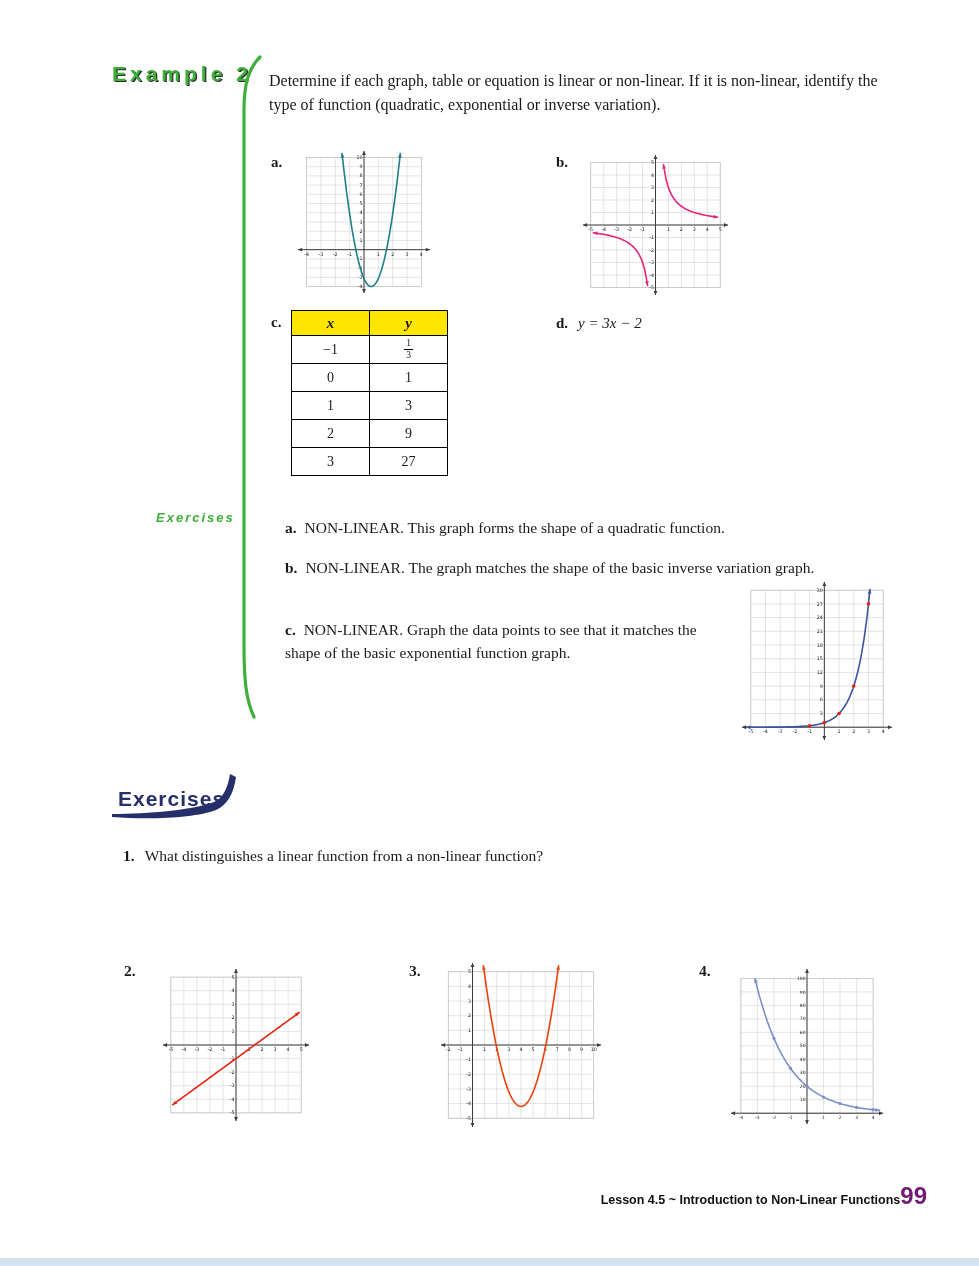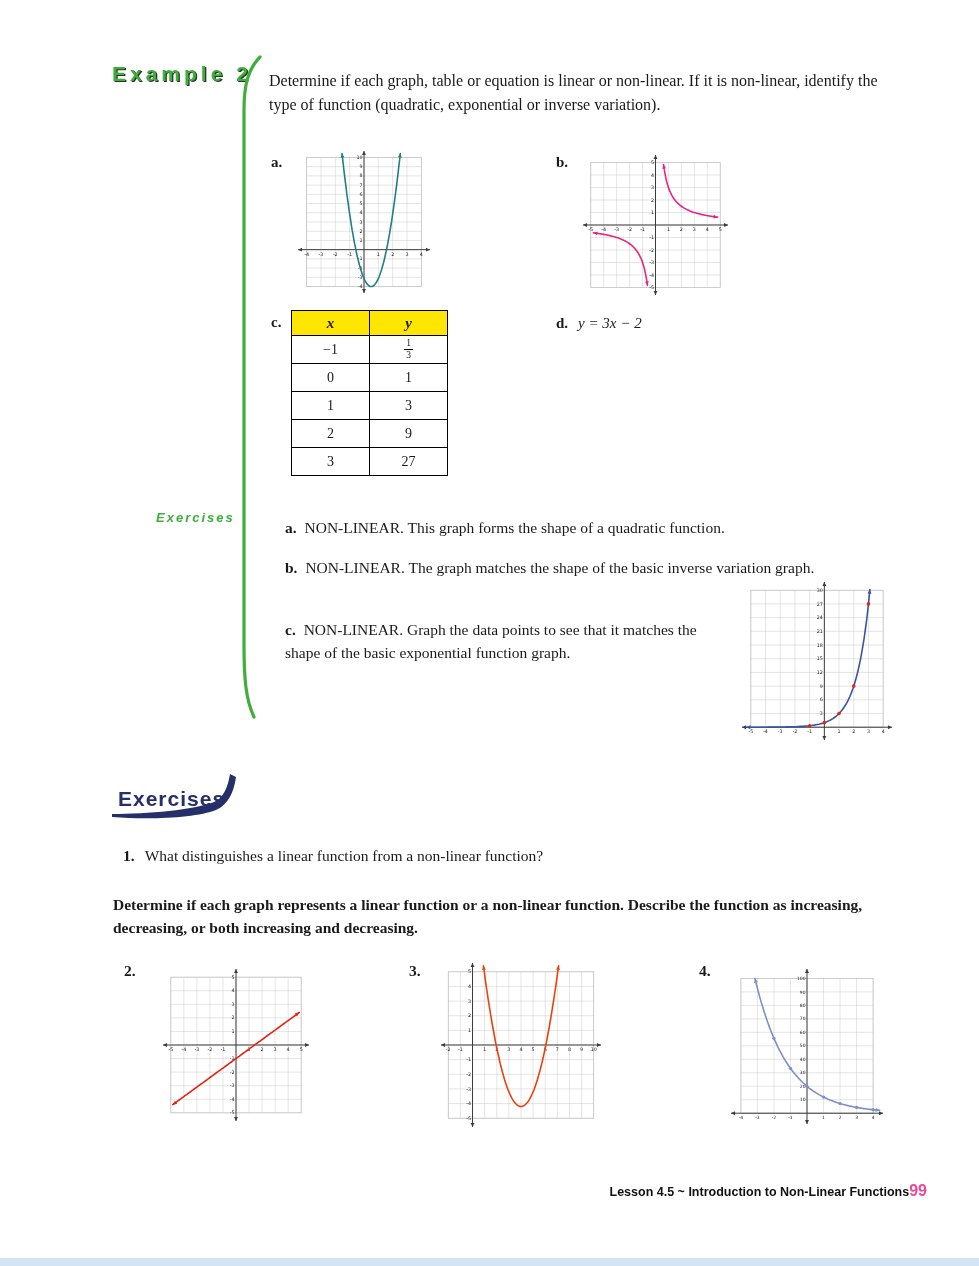--- a/index.html
+++ b/index.html
@@ -41,21 +41,21 @@
     border:1.2px solid #000;width:75px;height:25px;font-size:14px;text-align:center;
   }
   .frac{display:inline-flex;flex-direction:column;align-items:center;font-size:9.5px;line-height:1.2;vertical-align:middle;}
   .frac .num{border-bottom:1px solid #000;padding:0 2px;}
   
   .chart{position:absolute;}
   .chart svg{overflow:visible;display:block;}
   
   .footer{display:flex;align-items:baseline;justify-content:flex-end;}
   .footer .lesson{font-family:"Liberation Sans",sans-serif;font-weight:bold;font-size:12.5px;color:#111;}
-  .footer .pagenum{font-family:"Liberation Sans",sans-serif;font-weight:bold;font-size:16px;color:#ec4899;}
+  .footer .pagenum{font-family:"Liberation Sans",sans-serif;font-weight:bold;font-size:24px;color:#701a75;}
   .bottom-strip{position:absolute;left:0;right:0;bottom:0;height:8px;background:#d3e4f3;}
 </style>
 </head>
 <body>
 
 <div class="page">
 
   <div class="abs example-label" style="left:112px;top:62px">Example 2</div>
 
   <svg class="abs" style="left:238px;top:55px" width="26" height="665">
@@ -303,21 +303,20 @@
 
   <svg class="abs" style="left:108px;top:768px" width="145" height="55">
     <path d="M4,46 C40,46 86,42 106,34 C116,30 120,18 122,6 L128,9 C126,24 120,37 108,42 C88,50 42,52 4,49 Z" fill="#262f6a"></path>
   </svg>
   <div class="abs exercises-label" style="left:118px;top:779px">Exercises</div>
 
   <div class="abs q-row" style="left:123px;top:847px">
     <b>1.</b><span>What distinguishes a linear function from a non-linear function?</span>
   </div>
 
-  <div class="abs instructions" style="left:113px;top:893px;width:815px">Determine if each graph represents a linear function or a non-linear function. Describe the function as increasing, decreasing, or both increasing and decreasing.</div>
 
   <div class="abs ex-num" style="left:124px;top:962px">2.</div>
   <div class="chart" style="left:163px;top:969px">
       <svg width="146" height="152">
         <line x1="7.821428571428567" y1="8.142857142857139" x2="7.821428571428567" y2="143.85714285714286" stroke="#cbcbcb" stroke-width="0.5"></line>
         <line x1="20.85714285714285" y1="8.142857142857139" x2="20.85714285714285" y2="143.85714285714286" stroke="#cbcbcb" stroke-width="0.5"></line>
         <line x1="33.89285714285714" y1="8.142857142857139" x2="33.89285714285714" y2="143.85714285714286" stroke="#cbcbcb" stroke-width="0.5"></line>
         <line x1="46.92857142857142" y1="8.142857142857139" x2="46.92857142857142" y2="143.85714285714286" stroke="#cbcbcb" stroke-width="0.5"></line>
         <line x1="59.964285714285715" y1="8.142857142857139" x2="59.964285714285715" y2="143.85714285714286" stroke="#cbcbcb" stroke-width="0.5"></line>
         <line x1="73" y1="8.142857142857139" x2="73" y2="143.85714285714286" stroke="#cbcbcb" stroke-width="0.5"></line>

